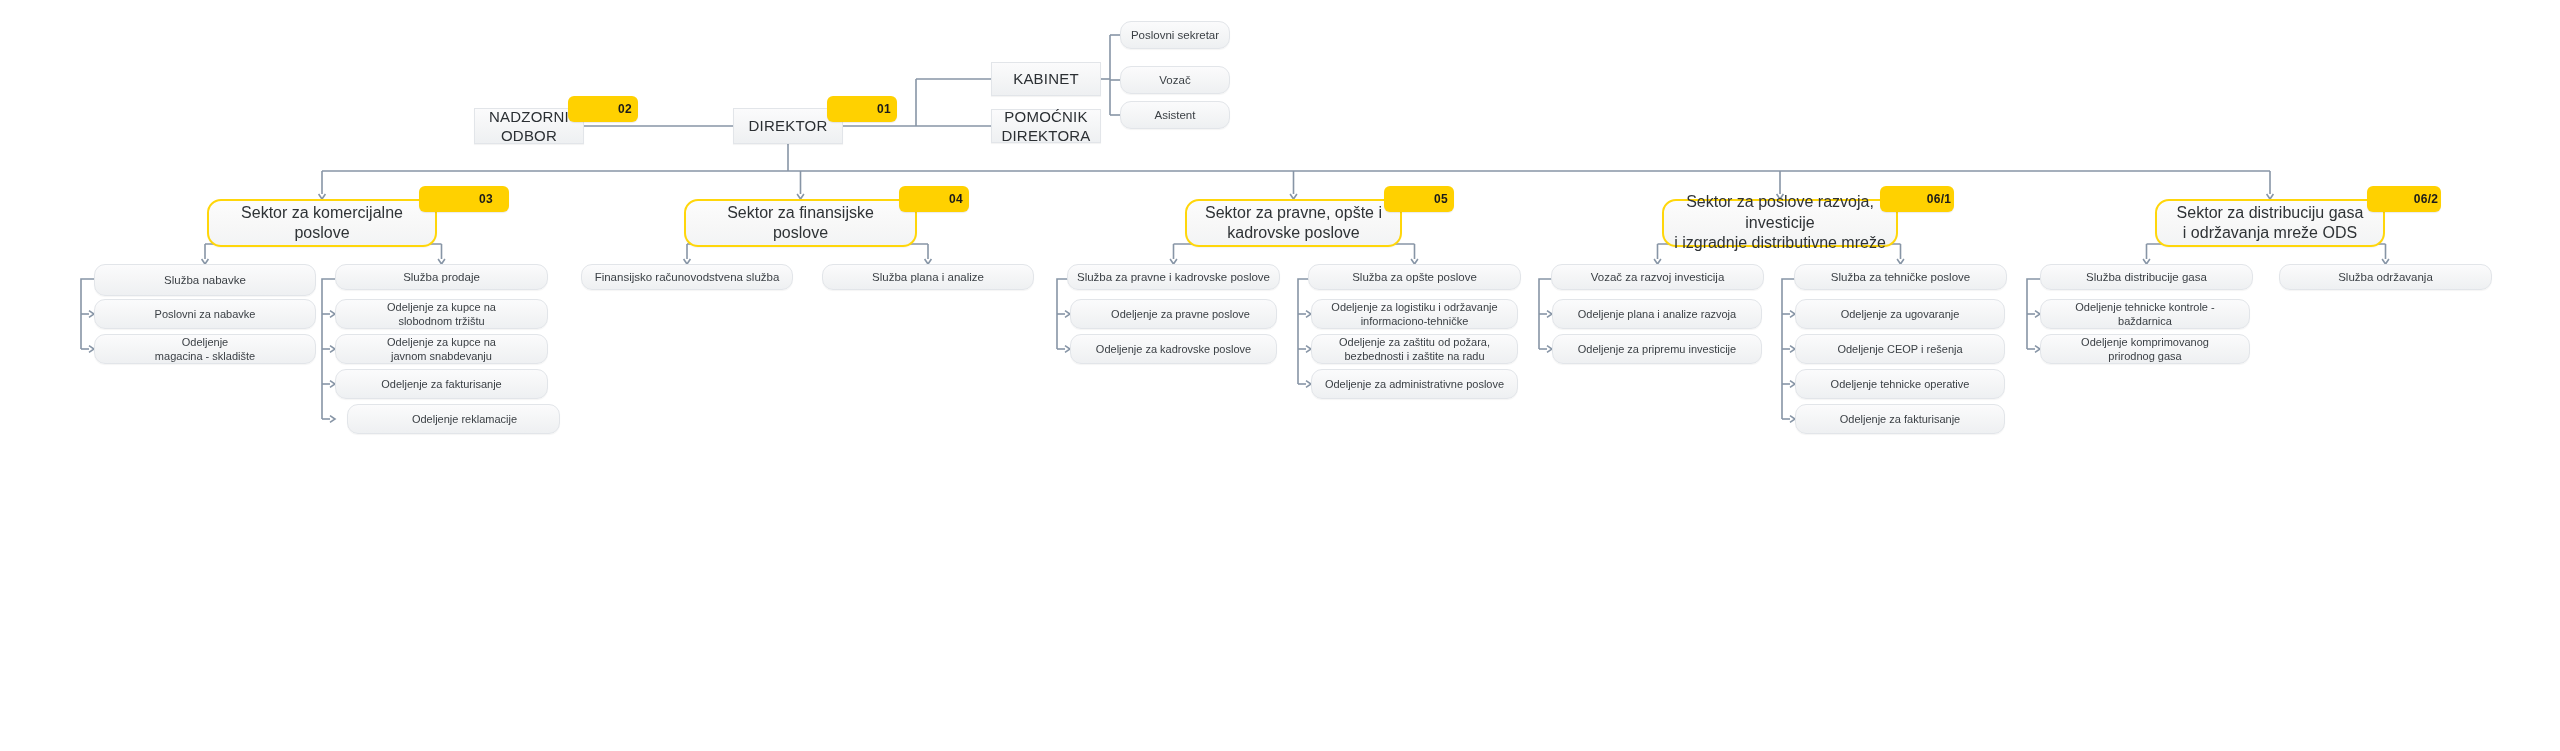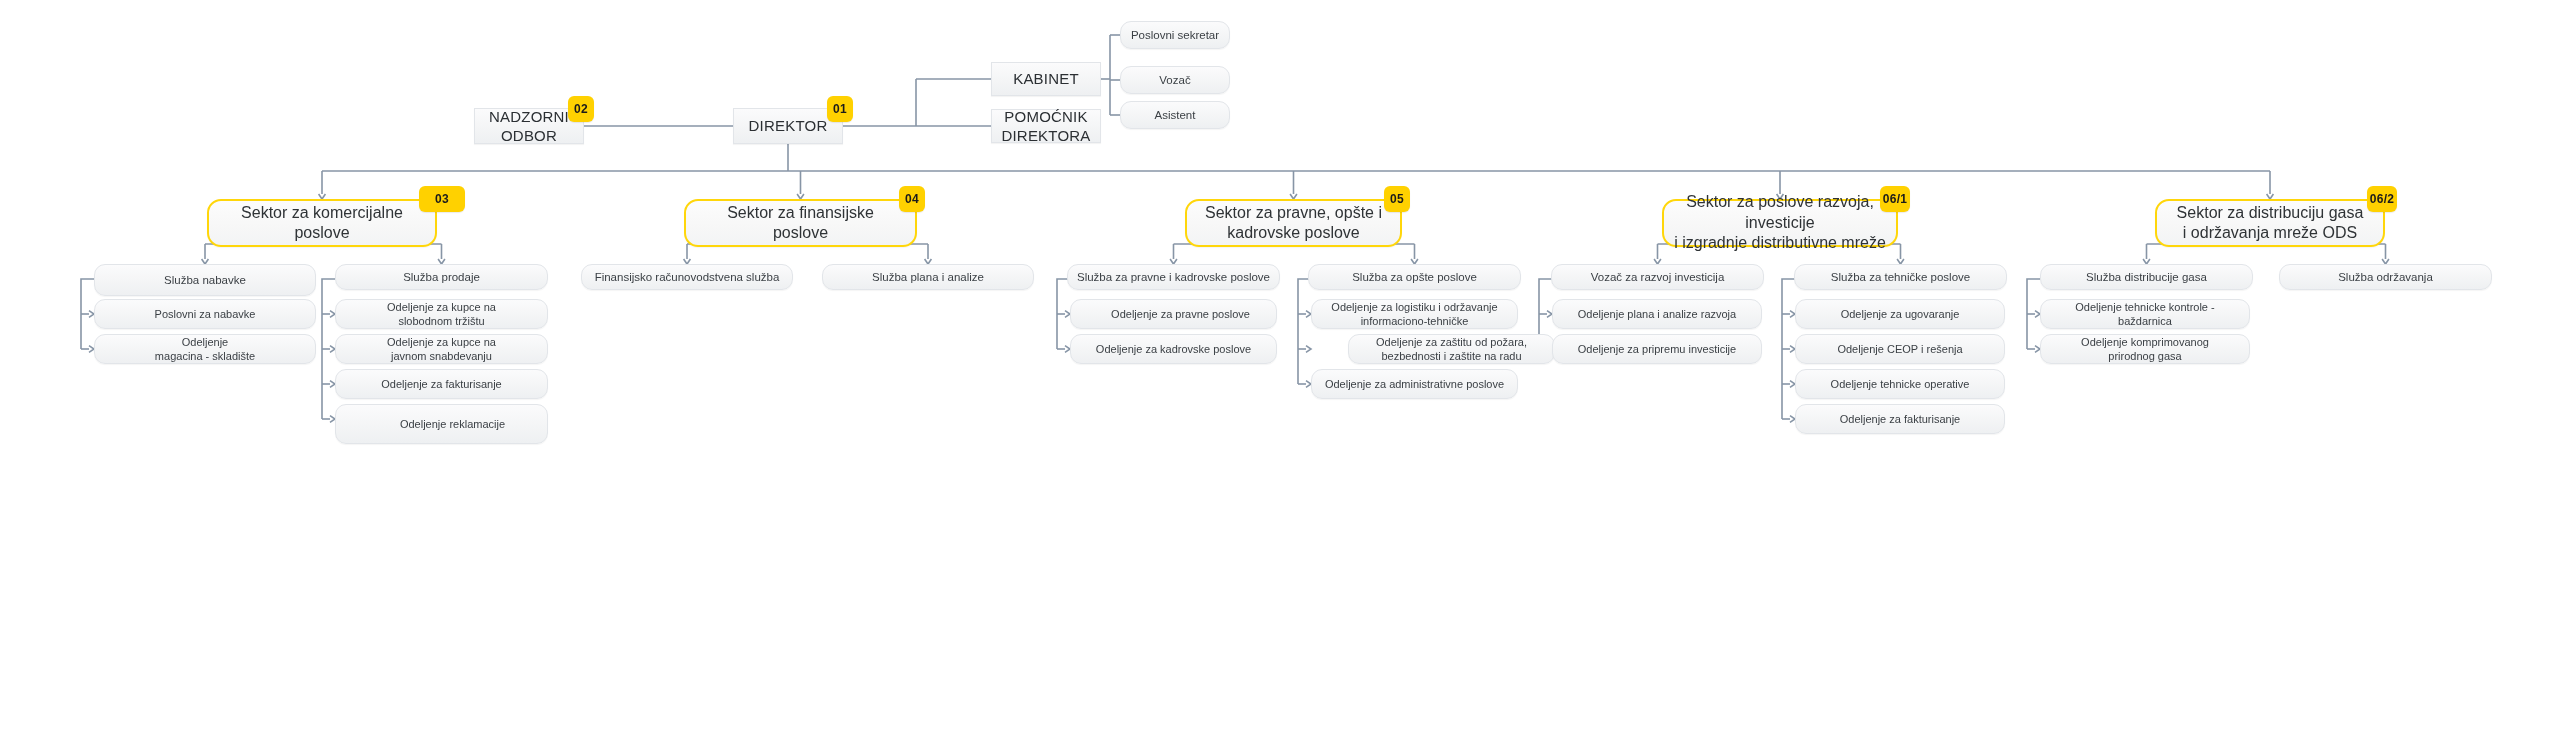--- a/index.html
+++ b/index.html
@@ -34,21 +34,21 @@
   
   .svc{font-size:11.5px;color:#3a3f44;}
   
   .dept{font-size:11px;color:#3a3f44;}
 
   
   .badge{position:absolute;background:#ffd100;border-radius:6px;
          color:#1b1b1b;font-size:12px;font-weight:bold;
          display:flex;align-items:center;justify-content:center;
          letter-spacing:.3px;box-shadow:0 1px 1px rgba(0,0,0,.08);
-         z-index:6;}
+         z-index:6;padding-left:44px;}
 </style>
 </head>
 <body>
 
 <div id="stage">
   <svg class="wires">
     <g id="wire-group">
         <path d="M584,126 L733,126"></path>
         <path d="M843,126 L916,126"></path>
         <path d="M916,79 L916,126"></path>
@@ -194,21 +194,21 @@
         <span class="lbl">Odeljenje za kupce na
 slobodnom tržištu</span>
       </div>
       <div class="node dept" style="left: 335px; top: 334px; width: 213px; height: 30px;">
         <span class="lbl">Odeljenje za kupce na
 javnom snabdevanju</span>
       </div>
       <div class="node dept" style="left: 335px; top: 369px; width: 213px; height: 30px;">
         <span class="lbl">Odeljenje za fakturisanje</span>
       </div>
-      <div class="node dept" style="left: 335px; top: 404px; width: 213px; height: 40px; padding-left: 30px;">
+      <div class="node dept" style="left: 347px; top: 404px; width: 213px; height: 30px; padding-left: 30px;">
         <span class="lbl">Odeljenje reklamacije</span>
       </div>
       <div class="node sector" style="left: 684px; top: 199px; width: 233px; height: 48px;">
         <span class="lbl">Sektor za finansijske
 poslove</span>
       </div>
       <div class="badge" style="left: 899px; top: 186px; width: 26px; height: 26px;">04</div>
       <div class="node svc" style="left: 581px; top: 264px; width: 212px; height: 26px;">
         <span class="lbl">Finansijsko računovodstvena služba</span>
       </div>
@@ -229,21 +229,21 @@
       <div class="node dept" style="left: 1070px; top: 334px; width: 207px; height: 30px;">
         <span class="lbl">Odeljenje za kadrovske poslove</span>
       </div>
       <div class="node svc" style="left: 1308px; top: 264px; width: 213px; height: 26px;">
         <span class="lbl">Služba za opšte poslove</span>
       </div>
       <div class="node dept" style="left: 1311px; top: 299px; width: 207px; height: 30px;">
         <span class="lbl">Odeljenje za logistiku i održavanje
 informaciono-tehničke</span>
       </div>
-      <div class="node dept" style="left: 1311px; top: 334px; width: 207px; height: 30px; margin-left: 37px;">
+      <div class="node dept" style="left: 1311px; top: 334px; width: 207px; height: 30px;">
         <span class="lbl">Odeljenje za zaštitu od požara,
 bezbednosti i zaštite na radu</span>
       </div>
       <div class="node dept" style="left: 1311px; top: 369px; width: 207px; height: 30px;">
         <span class="lbl">Odeljenje za administrativne poslove</span>
       </div>
       <div class="node sector" style="left: 1662px; top: 199px; width: 236px; height: 48px;">
         <span class="lbl">Sektor za poslove razvoja, investicije
 i izgradnje distributivne mreže</span>
       </div>

